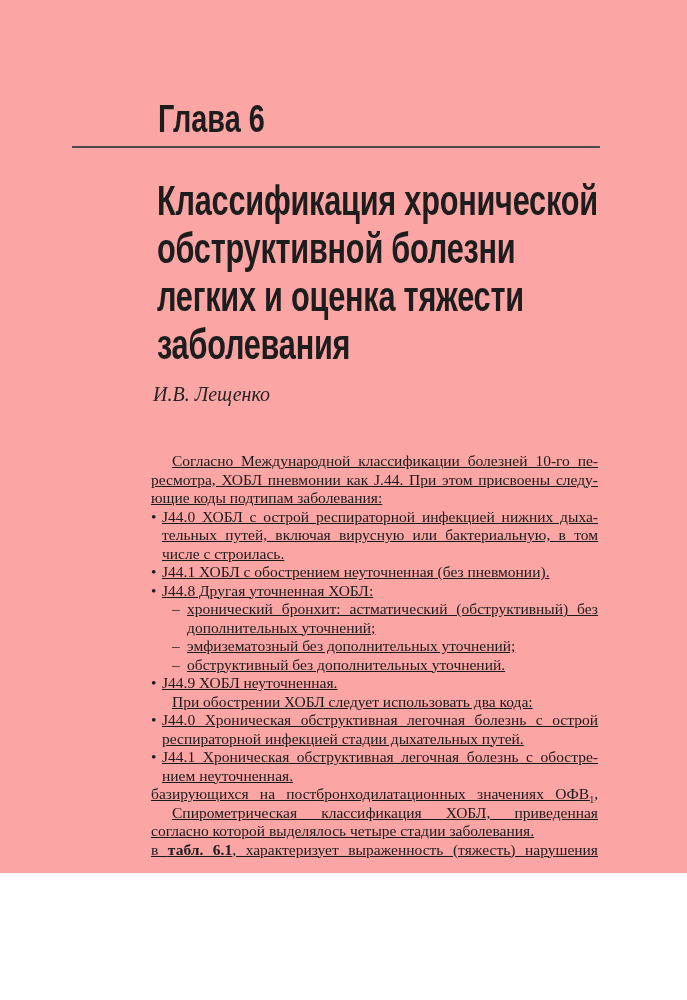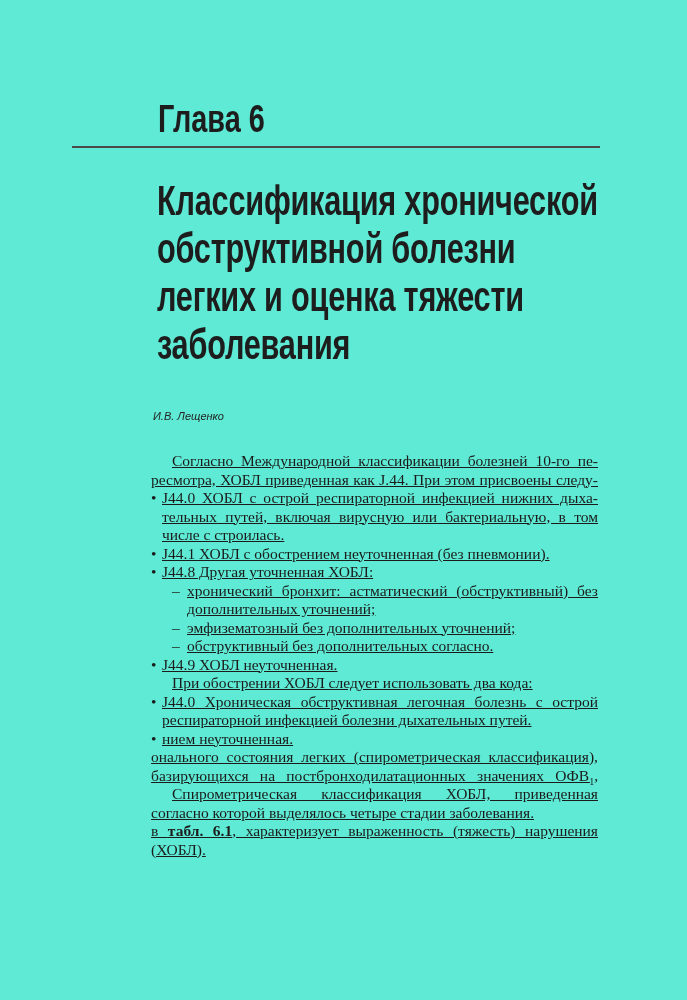--- a/index.html
+++ b/index.html
@@ -1,19 +1,19 @@
 <!DOCTYPE html>
 <html lang="ru"><head>
 <meta charset="utf-8">
 <style>
   html,body{margin:0;padding:0;background:#ffffff;}
   .page{
     position:relative;
-    width:687px;height:1000px;
-    background:#5eead4;
+    width:687px;height:873px;
+    background:#fca5a5;
     font-family:"Liberation Serif",serif;
     color:#1c1c1c;
     overflow:hidden;
   }
   
   .chapter-label{
     position:absolute;left:158px;top:97px;
     font-family:"Liberation Sans",sans-serif;
     font-weight:bold;font-size:38px;line-height:44px;
     color:#1d1d1d;white-space:nowrap;
@@ -24,23 +24,23 @@
     width:528px;height:2px;background:#4a4a4a;
   }
   .title{
     position:absolute;left:157px;top:177px;
     font-family:"Liberation Sans",sans-serif;
     font-weight:bold;font-size:42px;line-height:48px;
     letter-spacing:-.3px;color:#1d1d1d;white-space:nowrap;
     transform:scaleX(.73);transform-origin:0 0;
   }
   .author{
-    position:absolute;left:153px;top:407px;
-    font-family:Liberation Sans, sans-serif;
-    font-style:italic;font-size:11px;line-height:18px;
+    position:absolute;left:153px;top:385px;
+    font-family:Liberation Serif, serif;
+    font-style:italic;font-size:20px;line-height:18px;
     color:#242424;white-space:nowrap;
   }
   
   .bodytext{
     position:absolute;left:151px;top:452px;width:447px;
     font-size:15.5px;line-height:18.5px;color:#1b1b1b;
   }
   .bl{position:relative;text-align:justify;text-decoration:underline;}
   .jst{text-align-last:justify;}
   .ind{text-indent:21px;}
@@ -65,47 +65,46 @@
     <div>обструктивной болезни</div>
     <div>легких и оценка тяжести</div>
     <div>заболевания</div>
   </div>
 
   <div class="author">И.В. Лещенко</div>
 
   <div class="bodytext">
 
     <div class="bl ind jst">Согласно Международной классификации болезней 10-го пе-</div>
-    <div class="bl jst">ресмотра, ХОБЛ приведенная как J.44. При этом присвоены следу-</div>
+    <div class="bl jst">ресмотра, ХОБЛ пневмонии как J.44. При этом присвоены следу-</div>
+    <div class="bl">ющие коды подтипам заболевания:</div>
 
     <div class="bl li1 jst"><span class="mk">•</span><span>J44.0 ХОБЛ с острой респираторной инфекцией нижних дыха-</span></div>
     <div class="bl li1 jst">тельных путей, включая вирусную или бактериальную, в том</div>
     <div class="bl li1">числе с строилась.</div>
 
     <div class="bl li1"><span class="mk">•</span><span>J44.1 ХОБЛ с обострением неуточненная (без пневмонии).</span></div>
 
     <div class="bl li1"><span class="mk">•</span><span>J44.8 Другая уточненная ХОБЛ:</span></div>
 
     <div class="bl li2 jst"><span class="mk2">–</span><span>хронический бронхит: астматический (обструктивный) без</span></div>
     <div class="bl li2">дополнительных уточнений;</div>
     <div class="bl li2"><span class="mk2">–</span><span>эмфизематозный без дополнительных уточнений;</span></div>
-    <div class="bl li2"><span class="mk2">–</span><span>обструктивный без дополнительных согласно.</span></div>
+    <div class="bl li2"><span class="mk2">–</span><span>обструктивный без дополнительных уточнений.</span></div>
 
     <div class="bl li1"><span class="mk">•</span><span>J44.9 ХОБЛ неуточненная.</span></div>
 
     <div class="bl ind">При обострении ХОБЛ следует использовать два кода:</div>
 
     <div class="bl li1 jst"><span class="mk">•</span><span>J44.0 Хроническая обструктивная легочная болезнь с острой</span></div>
-    <div class="bl li1">респираторной инфекцией болезни дыхательных путей.</div>
+    <div class="bl li1">респираторной инфекцией стадии дыхательных путей.</div>
 
-    <div class="bl li1 jst"><span class="mk">•</span></div>
+    <div class="bl li1 jst"><span class="mk">•</span><span>J44.1 Хроническая обструктивная легочная болезнь с обостре-</span></div>
     <div class="bl li1">нием неуточненная.</div>
 
-    <div class="bl jst">онального состояния легких (спирометрическая классификация),</div>
     <div class="bl jst"><span>базирующихся на постбронходилатационных значениях ОФВ</span><sub>1</sub><span>,</span></div>
     <div class="bl ind jst">Спирометрическая классификация ХОБЛ, приведенная</div>
 
     <div class="bl">согласно которой выделялось четыре стадии заболевания.</div>
     <div class="bl jst"><span>в </span><b>табл. 6.1</b><span>, характеризует выраженность (тяжесть) нарушения</span></div>
-    <div class="bl">(ХОБЛ).</div>
 
   </div>
 </div>
 
 </body></html>

